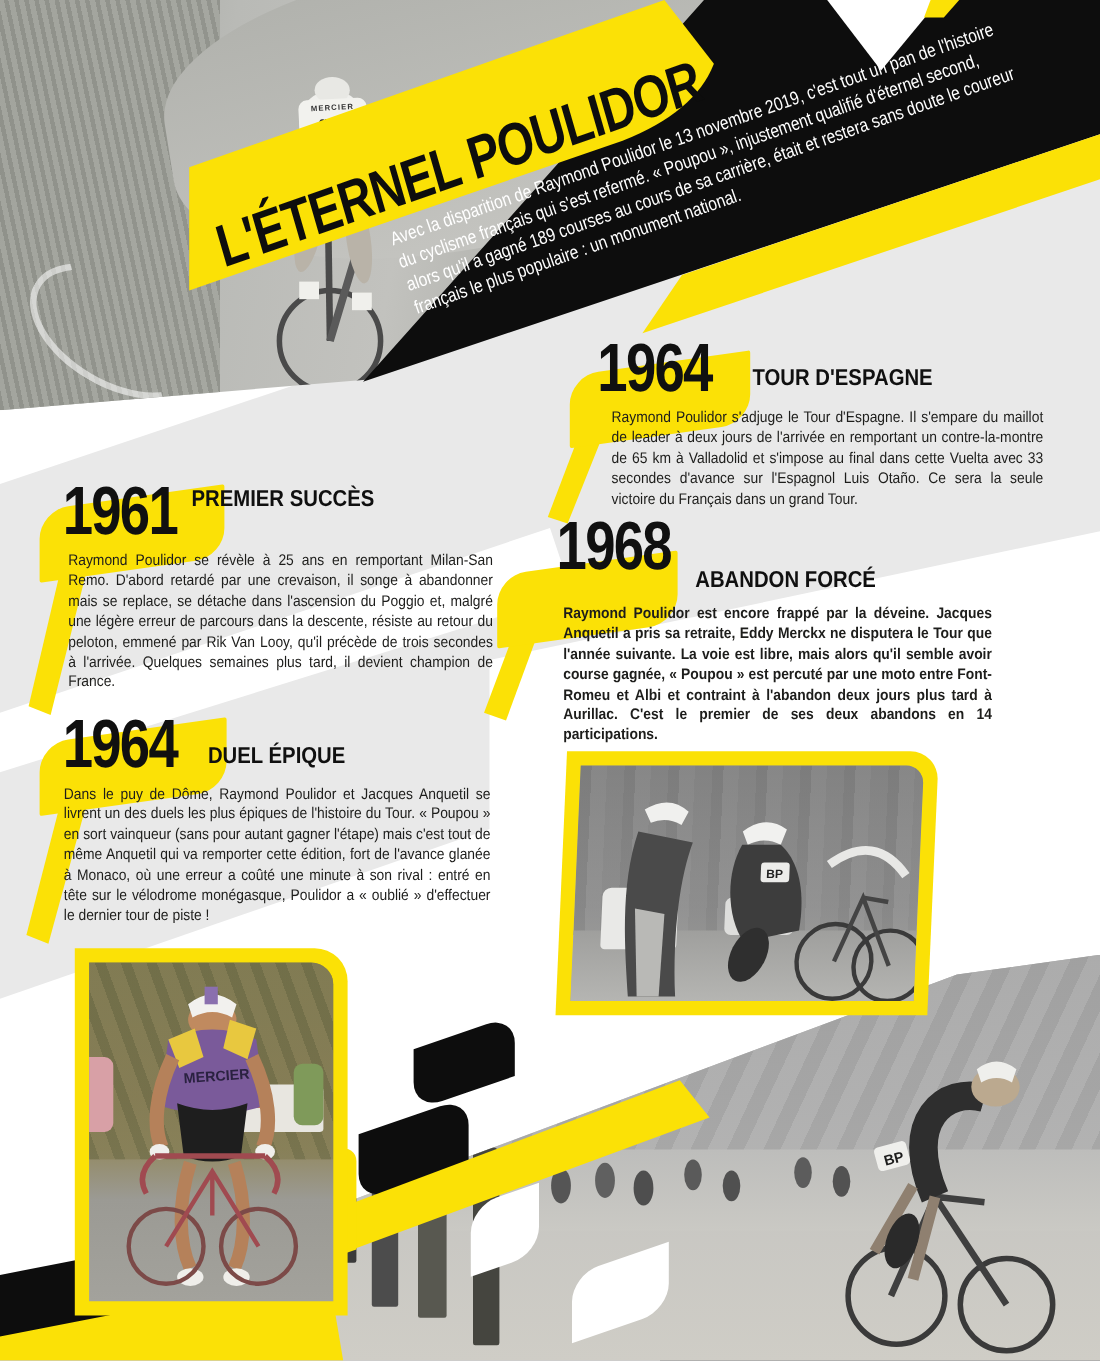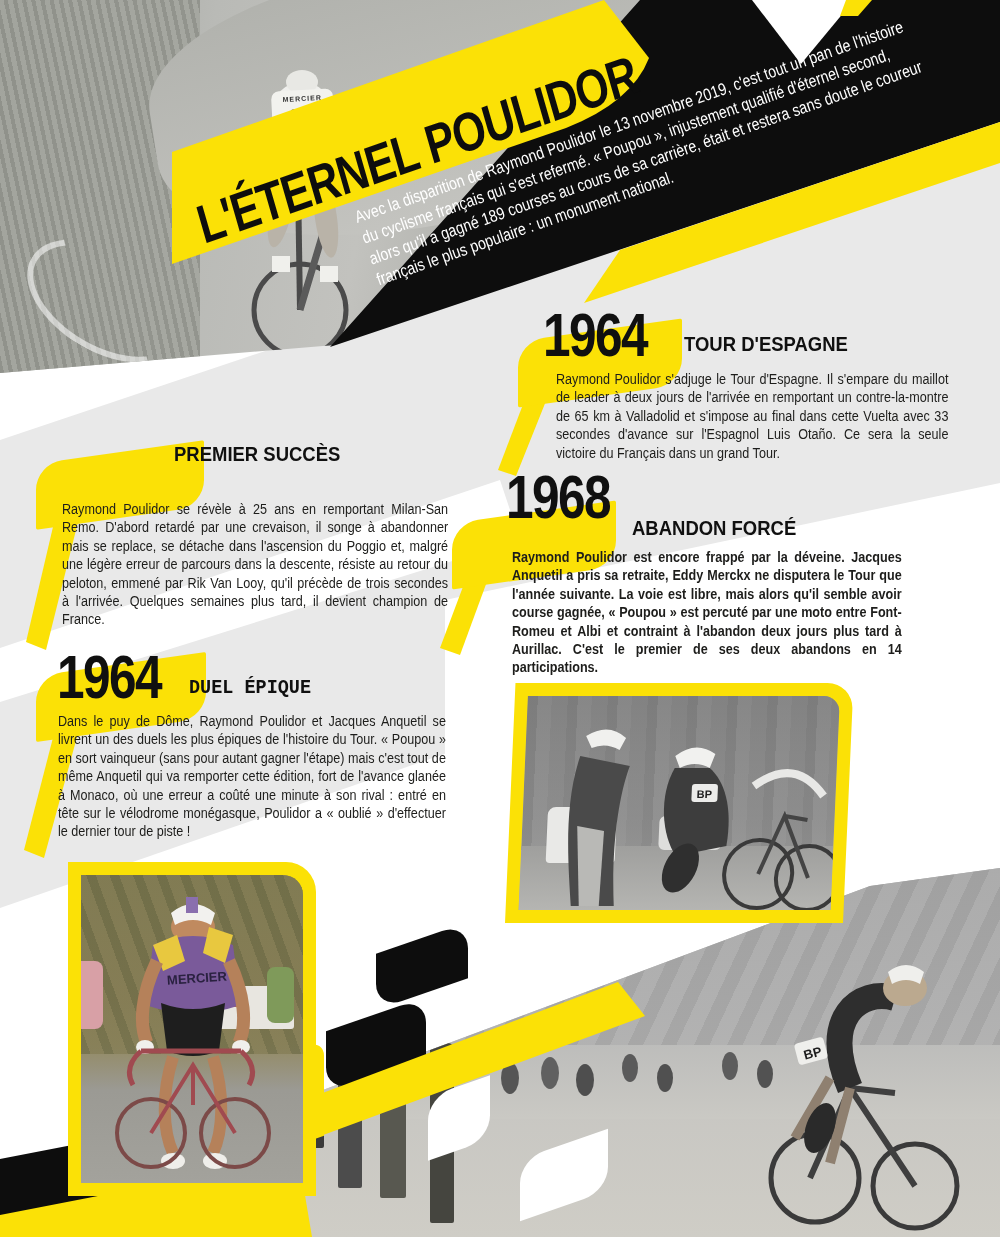--- a/index.html
+++ b/index.html
@@ -97,20 +97,23 @@
     <span class="cond year" style="transform:scaleX(0.8);">1964</span>
   </div>
   <div class="abs" style="left:684px;top:332px;">
     <span class="cond sec-title" style="transform:scaleX(0.88);">TOUR D'ESPAGNE</span>
   </div>
   <div class="abs" style="left:556px;top:370px;width:392px;">
     <div class="cond body-txt" style="width:436px;transform:scaleX(0.9);">Raymond Poulidor s'adjuge le Tour d'Espagne. Il s'empare du maillot de leader à deux jours de l'arrivée en remportant un contre-la-montre de 65 km à Valladolid et s'impose au final dans cette Vuelta avec 33 secondes d'avance sur l'Espagnol Luis Otaño. Ce sera la seule victoire du Français dans un grand Tour.</div>
   </div>
 
   <div class="swoosh" style="left:36px;top:452px;width:168px;height:66px;"></div>
+  <div class="abs" style="left:57px;top:436px;">
+    <span class="cond year" style="transform:scaleX(0.8);">1961</span>
+  </div>
   <div class="abs" style="left:174px;top:442px;">
     <span class="cond sec-title" style="transform:scaleX(0.88);">PREMIER SUCCÈS</span>
   </div>
   <div class="abs" style="left:62px;top:500px;width:386px;">
     <div class="cond body-txt" style="width:429px;transform:scaleX(0.9);">Raymond Poulidor se révèle à 25 ans en remportant Milan-San Remo. D'abord retardé par une crevaison, il songe à abandonner mais se replace, se détache dans l'ascension du Poggio et, malgré une légère erreur de parcours dans la descente, résiste au retour du peloton, emmené par Rik Van Looy, qu'il précède de trois secondes à l'arrivée. Quelques semaines plus tard, il devient champion de France.</div>
   </div>
 
   <div class="swoosh" style="left:452px;top:512px;width:164px;height:66px;"></div>
   <div class="abs" style="left:506px;top:468px;">
     <span class="cond year" style="transform:scaleX(0.8);">1968</span>
@@ -119,21 +122,21 @@
     <span class="cond sec-title" style="transform:scaleX(0.88);">ABANDON FORCÉ</span>
   </div>
   <div class="abs" style="left:512px;top:548px;width:390px;font-weight:bold;">
     <div class="cond body-txt" style="width:433px;transform:scaleX(0.9);">Raymond Poulidor est encore frappé par la déveine. Jacques Anquetil a pris sa retraite, Eddy Merckx ne disputera le Tour que l'année suivante. La voie est libre, mais alors qu'il semble avoir course gagnée, « Poupou » est percuté par une moto entre Font-Romeu et Albi et contraint à l'abandon deux jours plus tard à Aurillac. C'est le premier de ses deux abandons en 14 participations.</div>
   </div>
 
   <div class="swoosh" style="left:36px;top:664px;width:170px;height:66px;"></div>
   <div class="abs" style="left:57px;top:648px;">
     <span class="cond year" style="transform:scaleX(0.8);">1964</span>
   </div>
-  <div class="abs" style="left:189px;top:676px;font-family:Liberation Mono, monospace;">
+  <div class="abs" style="left:189px;top:676px;">
     <span class="cond sec-title" style="transform:scaleX(0.88);">DUEL ÉPIQUE</span>
   </div>
   <div class="abs" style="left:58px;top:712px;width:388px;">
     <div class="cond body-txt" style="width:431px;transform:scaleX(0.9);">Dans le puy de Dôme, Raymond Poulidor et Jacques Anquetil se livrent un des duels les plus épiques de l'histoire du Tour. « Poupou » en sort vainqueur (sans pour autant gagner l'étape) mais c'est tout de même Anquetil qui va remporter cette édition, fort de l'avance glanée à Monaco, où une erreur a coûté une minute à son rival : entré en tête sur le vélodrome monégasque, Poulidor a « oublié » d'effectuer le dernier tour de piste !</div>
   </div>
 
   <div id="gravel" class="abs" style="left:280px;top:868px;width:720px;height:369px;">
     <div class="abs" style="left:0;top:0;width:100%;height:58%;background:repeating-linear-gradient(115deg,#a2a2a2 0 14px,#b0b0b0 14px 30px);opacity:.8;"></div>
     <div class="abs" style="left:0;top:48%;width:100%;height:20%;background:linear-gradient(180deg,#bdbdbb,#cac9c4);"></div>
 

